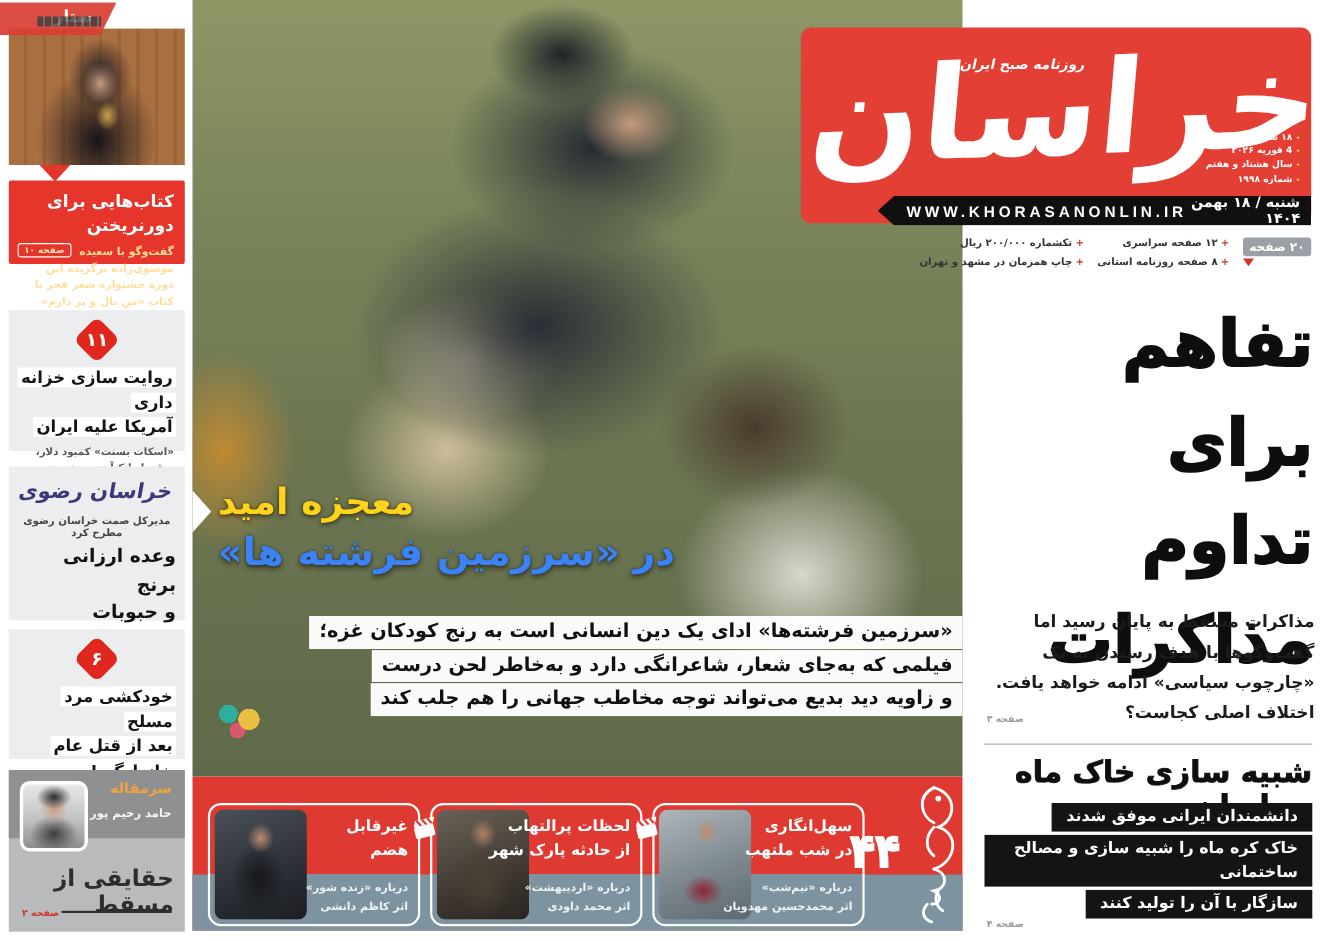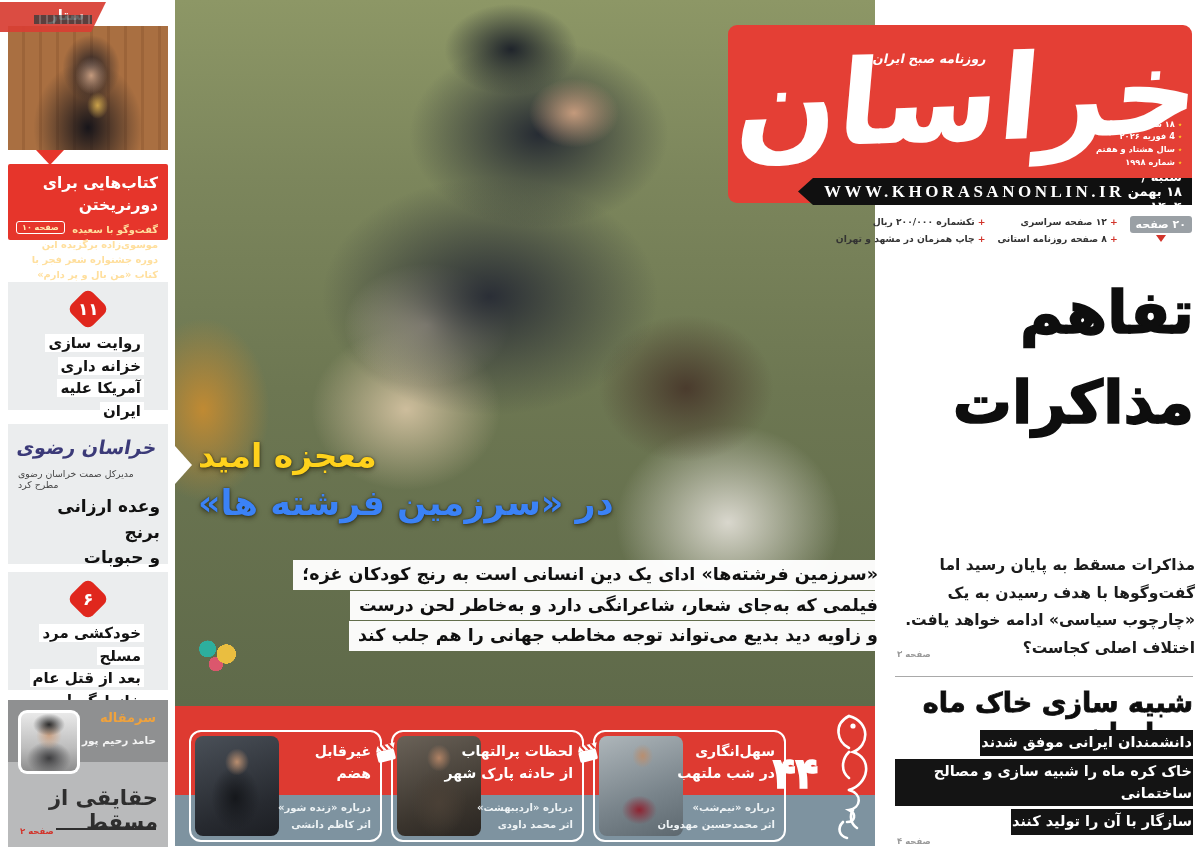--- a/index.html
+++ b/index.html
@@ -32,26 +32,26 @@
   .bb-badge{position:absolute;left:8px;bottom:6px;border:1px solid #fff;border-radius:3px;
     color:#ffe9b0;font-size:8px;padding:1px 5px;font-weight:bold;}
 
   .panel{background:#ebedee;left:8px;width:160px;box-sizing:border-box;}
   .p-treasury{top:282px;height:128px;}
   .p-razavi{top:424px;height:140px;}
   .p-suicide{top:572px;height:118px;}
   .diamond{width:30px;height:30px;background:#e0271d;border-radius:7px;transform:rotate(45deg);
     margin:12px auto 8px;display:flex;align-items:center;justify-content:center;}
   .diamond span{transform:rotate(-45deg);color:#fff;font-weight:bold;font-size:17px;}
-  .p-head{font-weight:bold;color:#141414;font-size:15px;line-height:1.5;padding:0 24px;}
+  .p-head{font-weight:bold;color:#141414;font-size:15px;line-height:1.5;padding:0 8px;}
   .p-head .hl{background:#fff;padding:0 3px;box-decoration-break:clone;}
   .p-sub{color:#555;font-size:9.3px;line-height:1.6;padding:5px 10px 0;font-weight:bold;}
   .razavi-logo{color:#3b3a78;font-weight:bold;font-size:19px;text-align:center;padding-top:12px;
     transform:skewX(-10deg);letter-spacing:-1px;}
-  .razavi-kicker{color:#444;font-size:9.3px;text-align:left;padding:10px 10px 0;font-weight:normal;}
+  .razavi-kicker{color:#444;font-size:9.3px;text-align:center;padding:10px 10px 0;font-weight:bold;}
   .razavi-title{font-weight:bold;color:#111;font-size:17px;line-height:1.5;padding:4px 8px 0;}
 
   .editorial{left:8px;top:700px;width:160px;height:147px;background:#b9babb;}
   .ed-top{position:absolute;left:0;top:0;width:100%;height:62px;background:#8f9091;}
   .ed-photo{position:absolute;left:10px;top:10px;width:62px;height:64px;background:#fff;border-radius:9px;
     padding:3px;box-sizing:border-box;z-index:2;}
   .ed-photo-inner{width:100%;height:100%;border-radius:6px;
     background:
       radial-gradient(20px 14px at 50% 20%,#2c2c2c 0%,rgba(44,44,44,0) 80%),
       radial-gradient(16px 18px at 50% 38%,#caa183 0%,rgba(202,161,131,0) 80%),
@@ -76,21 +76,21 @@
       radial-gradient(160px 140px at 79% 74%,#d9d7cd 0%,rgba(217,215,205,0) 70%),
       radial-gradient(95px 130px at 4% 58%,#c08a33 0%,rgba(192,138,51,0) 70%),
       linear-gradient(180deg,#8d9766 0%,#7c865c 25%,#6d7752 55%,#5f6a4a 100%);}
   .photo-caption{left:198px;top:436px;width:430px;direction:rtl;text-align:left;z-index:3;}
   .pc1{color:#ffd21c;font-weight:bold;font-size:33px;
        text-shadow:0 2px 5px rgba(30,25,0,.6),0 0 2px rgba(0,0,0,.55);}
   .pc2{color:#3b82f6;font-weight:bold;font-size:35px;margin-top:8px;
        text-shadow:0 2px 5px rgba(30,25,0,.6),0 0 2px rgba(0,0,0,.55);}
   .white-pointer{left:175px;top:446px;width:0;height:0;border-top:19px solid transparent;
     border-bottom:19px solid transparent;border-left:17px solid #fff;z-index:4;}
-  .review{left:175px;top:560px;width:700px;direction:rtl;text-align:right;z-index:3;line-height:0;padding-left:12px;}
+  .review{left:175px;top:560px;width:700px;direction:rtl;text-align:right;z-index:3;line-height:0;}
   .review div{margin-bottom:1px;}
   .review span{display:inline-block;background:rgba(255,255,255,.97);color:#101010;font-weight:bold;
     font-size:17.5px;line-height:1.35;padding:3px 9px;}
   .mini-fest{left:192px;top:633px;width:52px;height:42px;border-radius:10px;z-index:3;opacity:.95;
     background:
       radial-gradient(14px 14px at 30% 38%,#2bb3a3 0%,#2bb3a3 60%,rgba(43,179,163,0) 61%),
       radial-gradient(16px 16px at 66% 50%,#f2c340 0%,#f2c340 60%,rgba(242,195,64,0) 61%),
       radial-gradient(12px 12px at 46% 74%,#e2566f 0%,#e2566f 60%,rgba(226,86,111,0) 61%);}
 
   
@@ -98,28 +98,28 @@
   .mh-tagline{position:absolute;left:0;right:60px;top:26px;text-align:center;color:#fff;
     font-size:12.5px;font-weight:bold;transform:skewX(-12deg);}
   .mh-title{position:absolute;left:10px;top:14px;right:30px;text-align:center;color:#fff;
     font-weight:bold;font-size:118px;line-height:1.05;transform:skewX(-7deg) rotate(-2deg);}
   .mh-meta{position:absolute;right:10px;bottom:34px;direction:rtl;text-align:right;color:#fff;
     font-size:8.3px;line-height:1.55;font-weight:bold;z-index:2;}
   .mh-meta .b{color:#ffd21c;margin-left:3px;font-size:7.5px;}
   .mh-bar{position:absolute;left:70px;right:0;bottom:-2px;height:27px;background:#101010;
     clip-path:polygon(0 50%,15px 0,100% 0,100% 100%,15px 100%);display:flex;align-items:center;
     justify-content:space-between;padding:0 10px 0 26px;box-sizing:border-box;}
-  .mh-url{color:#fff;font-family:Liberation Serif, serif;font-size:17px;font-weight:bold;
+  .mh-url{color:#fff;font-family:Liberation Sans, sans-serif;font-size:14px;font-weight:bold;
     letter-spacing:3.5px;}
   .mh-date{color:#fff;font-size:13px;font-weight:bold;direction:rtl;}
 
   
   .info-row{left:856px;top:214px;width:336px;height:36px;direction:rtl;display:flex;gap:12px;
     align-items:flex-start;}
-  .pages-badge-wrap{display:flex;flex-direction:column;align-items:center;margin-top:2px;}
+  .pages-badge-wrap{display:flex;flex-direction:column;align-items:flex-end;margin-top:2px;}
   .pages-badge{background:#9aa0a5;color:#fff;font-size:11px;font-weight:bold;padding:2px 6px;
     border-radius:3px;white-space:nowrap;}
   .badge-arrow{width:0;height:0;border-left:5px solid transparent;border-right:5px solid transparent;
     border-top:7px solid #d2342b;margin-top:2px;}
   .info-col{font-size:9.2px;color:#333;line-height:1.8;font-weight:bold;white-space:nowrap;}
   .info-col .b{color:#d2342b;margin-left:3px;}
 
   
   .lead-headline{left:895px;top:268px;width:299px;direction:rtl;text-align:right;color:#0e0e0e;
     font-weight:bold;font-size:59px;line-height:1.52;letter-spacing:-1px;
@@ -127,21 +127,21 @@
   .lead-sub{left:895px;top:552px;width:300px;direction:rtl;text-align:right;color:#1c1c1c;
     font-size:15.5px;font-weight:bold;line-height:1.78;}
   .page-tag{color:#9a9a9a;font-size:8.5px;font-weight:bold;direction:rtl;}
   .tag3{left:897px;top:649px;}
   .divider{left:895px;top:676px;width:298px;height:1px;background:#a9a9a9;}
   .moon-title{left:895px;top:687px;width:298px;direction:rtl;text-align:right;color:#0e0e0e;
     font-weight:bold;font-size:27px;-webkit-text-stroke:.8px #0e0e0e;}
   .moon-lines{left:895px;top:730px;width:298px;direction:rtl;text-align:right;line-height:0;}
   .moon-lines div{margin-bottom:3px;}
   .moon-lines span{display:inline-block;background:#141414;color:#fff;font-weight:bold;
-    font-size:14.5px;line-height:1.5;padding:2px 1px;}
+    font-size:14.5px;line-height:1.5;padding:2px 13px;}
   .tag4{left:897px;top:836px;}
 
   
   .strip{left:175px;top:706px;width:700px;height:140px;background:#de3a31;}
   .strip-bottom{position:absolute;left:0;bottom:0;width:100%;height:51px;background:#7e93a0;}
   .card{position:absolute;top:24px;width:193px;height:112px;border:2px solid #fff;border-radius:12px;
     box-sizing:border-box;overflow:hidden;background:linear-gradient(180deg,#de3a31 0 58%,#7e93a0 58% 100%);}
   .c1{left:14px;padding-left:44px;} .c2{left:216px;} .c3{left:418px;}
   .card-photo{position:absolute;left:4px;top:4px;bottom:4px;width:84px;border-radius:8px;}
   .cp1{background:
@@ -268,20 +268,21 @@
       <div><span class="b">+</span><span>۸ صفحه روزنامه استانی</span></div>
     </div>
     <div class="info-col">
       <div><span class="b">+</span><span>تکشماره ۲۰۰/۰۰۰ ریال</span></div>
       <div><span class="b">+</span><span>چاپ همزمان در مشهد و تهران</span></div>
     </div>
   </div>
 
   <div class="abs lead-headline">
     <div>تفاهم</div>
+    <div>برای تداوم</div>
     <div>مذاکرات</div>
   </div>
   <div class="abs lead-sub">مذاکرات مسقط به پایان رسید اما گفت‌وگوها با هدف رسیدن به یک «چارچوب سیاسی» ادامه خواهد یافت. اختلاف اصلی کجاست؟</div>
   <div class="abs page-tag tag3">صفحه ۳</div>
 
   <div class="abs divider"></div>
 
   <div class="abs moon-title">شبیه سازی خاک ماه در ایران</div>
   <div class="abs moon-lines">
     <div><span>دانشمندان ایرانی موفق شدند</span></div>

